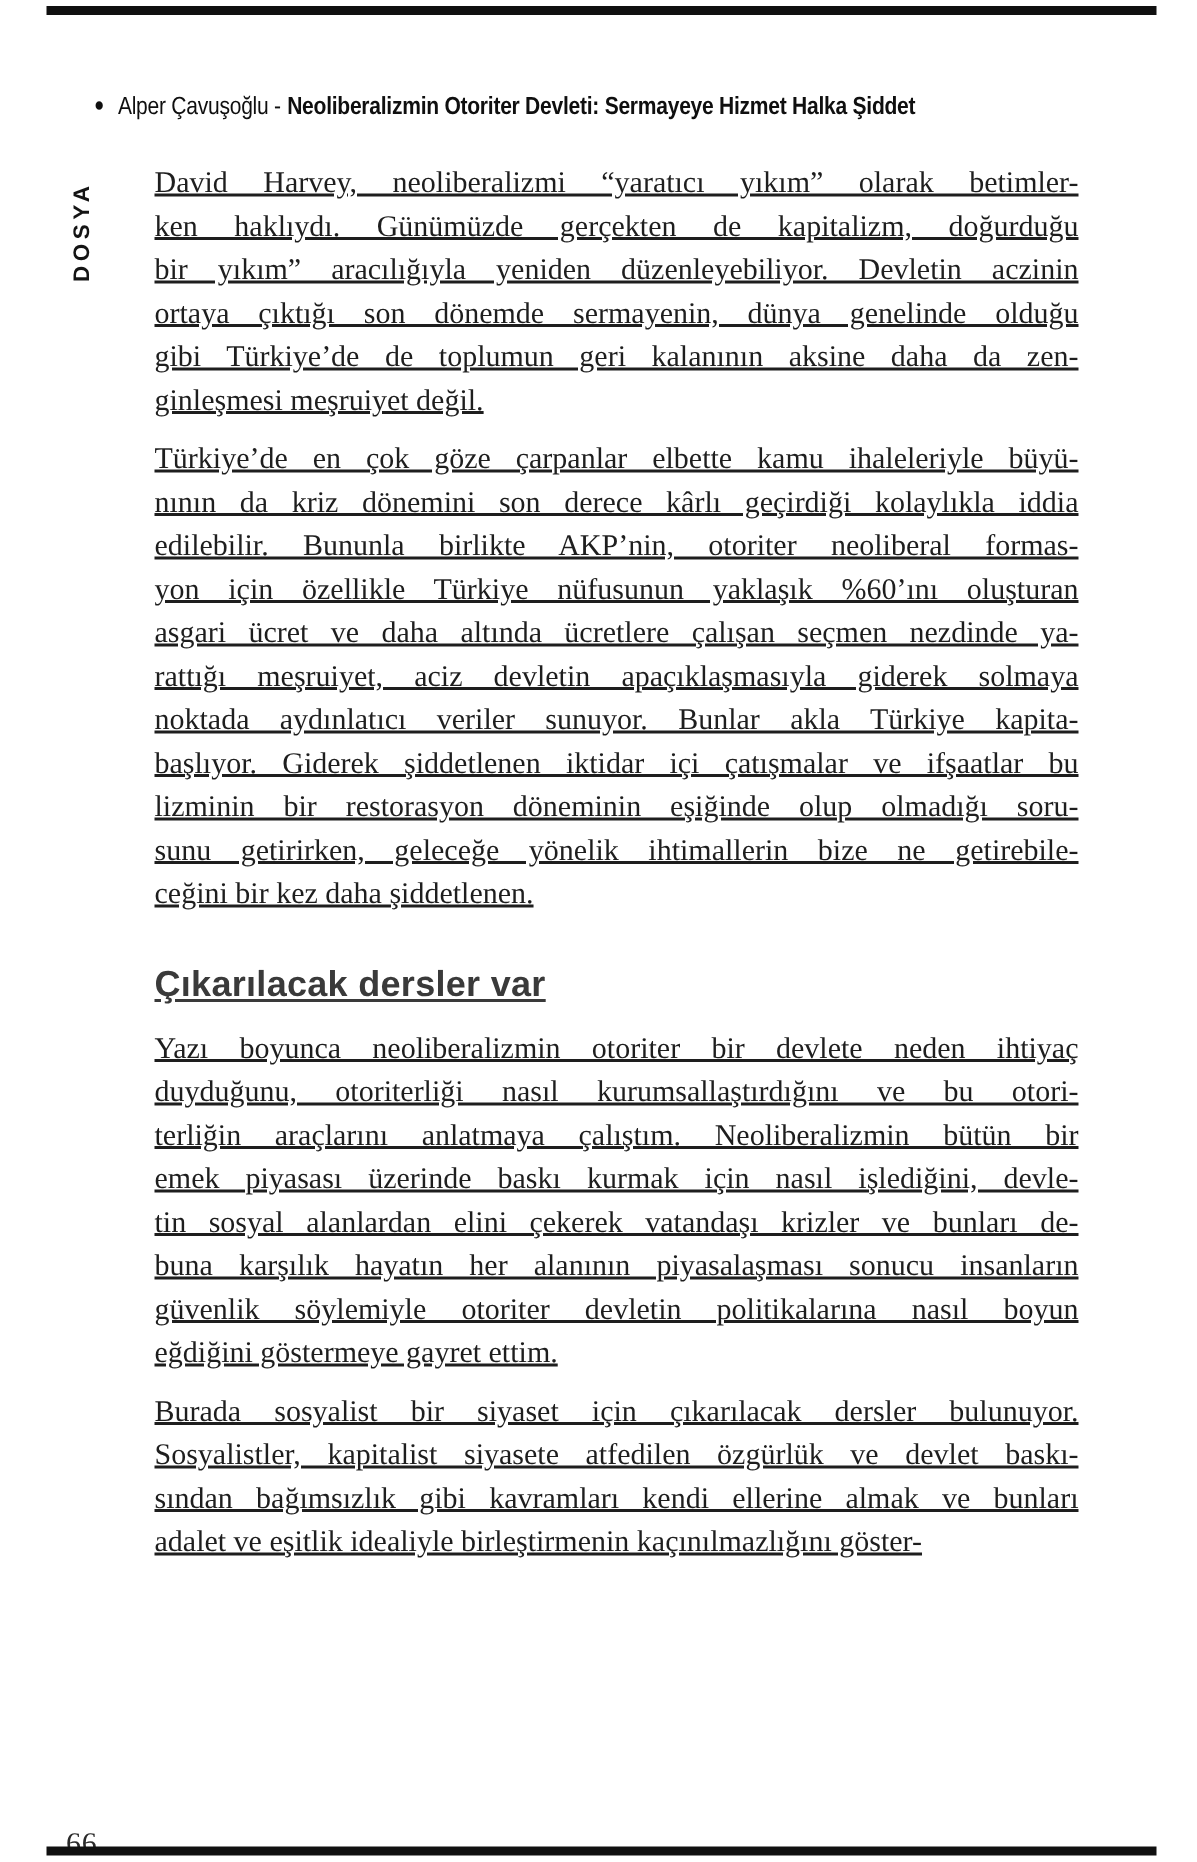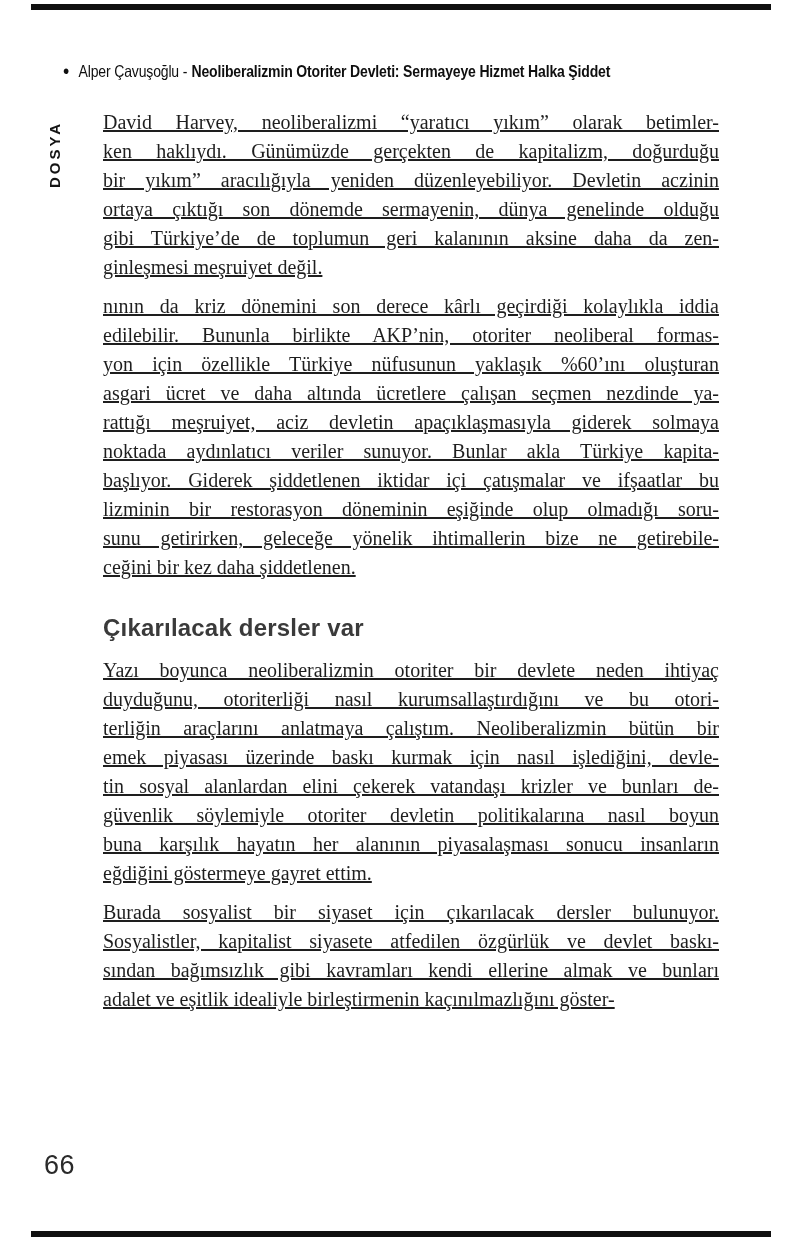--- a/index.html
+++ b/index.html
@@ -77,28 +77,29 @@
   .para .line:last-child { text-align-last: left; }
 
   .subhead {
     font-family: "Liberation Sans", sans-serif;
     font-size: 24px;
     font-weight: 700;
     letter-spacing: 0.2px;
     color: #3a3a3a;
     line-height: 32px;
     margin: 30px 0 12px 0;
+    text-decoration: underline;
   }
 
   .pagenum {
     position: absolute;
     left: 44px;
-    top: 1150px;
-    font-family: Liberation Sans, sans-serif;
-    font-size: 27px;
+    top: 1218px;
+    font-family: Liberation Serif, serif;
+    font-size: 20px;
     letter-spacing: 0.5px;
     color: #2a2a2a;
   }
 </style>
 </head>
 <body>
 
 <div class="page">
 
   <div class="rule top"></div>
@@ -114,40 +115,41 @@
   <div class="column">
     <div class="para">
         <div class="line">David Harvey, neoliberalizmi “yaratıcı yıkım” olarak betimler-</div>
         <div class="line">ken haklıydı. Günümüzde gerçekten de kapitalizm, doğurduğu</div>
         <div class="line">bir yıkım” aracılığıyla yeniden düzenleyebiliyor. Devletin aczinin</div>
         <div class="line">ortaya çıktığı son dönemde sermayenin, dünya genelinde olduğu</div>
         <div class="line">gibi Türkiye’de de toplumun geri kalanının aksine daha da zen-</div>
         <div class="line">ginleşmesi meşruiyet değil.</div>
       </div>
     <div class="para">
+        <div class="line">Türkiye’de en çok göze çarpanlar elbette kamu ihaleleriyle büyü-</div>
         <div class="line">nının da kriz dönemini son derece kârlı geçirdiği kolaylıkla iddia</div>
         <div class="line">edilebilir. Bununla birlikte AKP’nin, otoriter neoliberal formas-</div>
         <div class="line">yon için özellikle Türkiye nüfusunun yaklaşık %60’ını oluşturan</div>
         <div class="line">asgari ücret ve daha altında ücretlere çalışan seçmen nezdinde ya-</div>
         <div class="line">rattığı meşruiyet, aciz devletin apaçıklaşmasıyla giderek solmaya</div>
         <div class="line">noktada aydınlatıcı veriler sunuyor. Bunlar akla Türkiye kapita-</div>
         <div class="line">başlıyor. Giderek şiddetlenen iktidar içi çatışmalar ve ifşaatlar bu</div>
         <div class="line">lizminin bir restorasyon döneminin eşiğinde olup olmadığı soru-</div>
         <div class="line">sunu getirirken, geleceğe yönelik ihtimallerin bize ne getirebile-</div>
         <div class="line">ceğini bir kez daha şiddetlenen.</div>
       </div>
     <h2 class="subhead">Çıkarılacak dersler var</h2>
     <div class="para">
         <div class="line">Yazı boyunca neoliberalizmin otoriter bir devlete neden ihtiyaç</div>
         <div class="line">duyduğunu, otoriterliği nasıl kurumsallaştırdığını ve bu otori-</div>
         <div class="line">terliğin araçlarını anlatmaya çalıştım. Neoliberalizmin bütün bir</div>
         <div class="line">emek piyasası üzerinde baskı kurmak için nasıl işlediğini, devle-</div>
         <div class="line">tin sosyal alanlardan elini çekerek vatandaşı krizler ve bunları de-</div>
+        <div class="line">buna karşılık hayatın her alanının piyasalaşması sonucu insanların</div>
         <div class="line">güvenlik söylemiyle otoriter devletin politikalarına nasıl boyun</div>
-        <div class="line">buna karşılık hayatın her alanının piyasalaşması sonucu insanların</div>
         <div class="line">eğdiğini göstermeye gayret ettim.</div>
       </div>
     <div class="para">
         <div class="line">Burada sosyalist bir siyaset için çıkarılacak dersler bulunuyor.</div>
         <div class="line">Sosyalistler, kapitalist siyasete atfedilen özgürlük ve devlet baskı-</div>
         <div class="line">sından bağımsızlık gibi kavramları kendi ellerine almak ve bunları</div>
         <div class="line">adalet ve eşitlik idealiyle birleştirmenin kaçınılmazlığını göster-</div>
       </div>
   </div>
 

